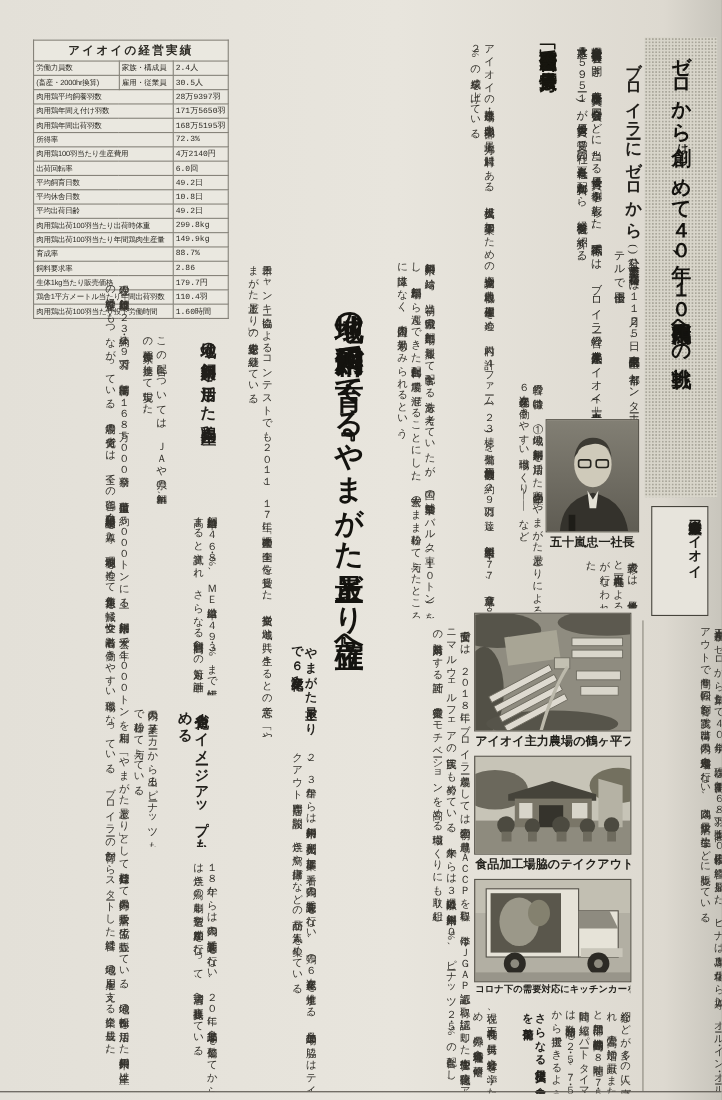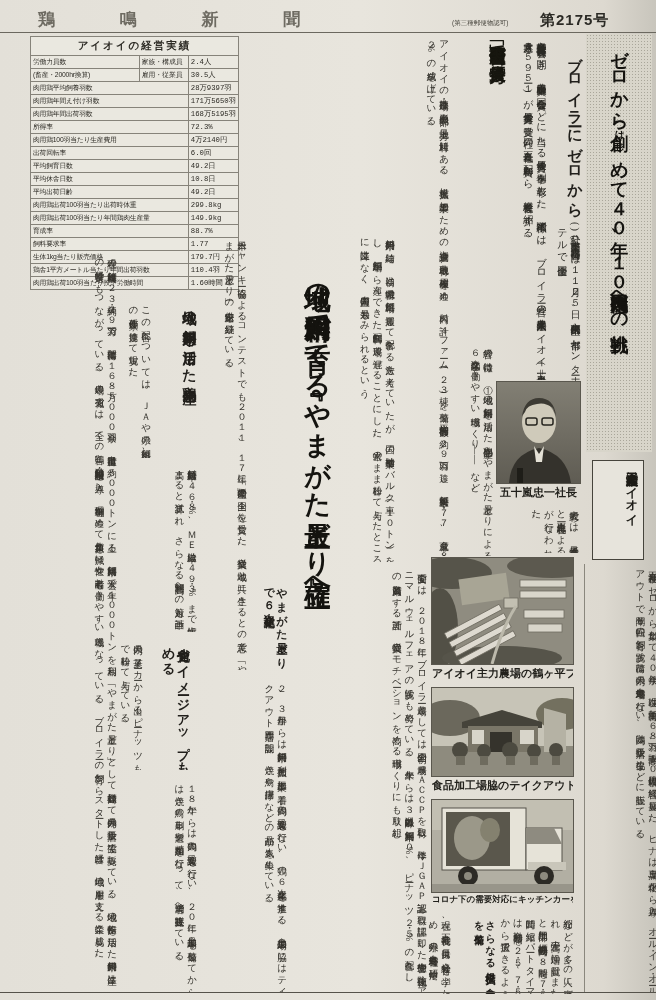--- a/index.html
+++ b/index.html
@@ -49,44 +49,39 @@
     position:absolute;left:450px;top:34px;width:56px;height:302px;
     font-size:16.5px;font-weight:bold;color:#17160f;line-height:1.05;
     letter-spacing:0;overflow:hidden;
   }
   .hl-feature{
     position:absolute;left:292px;top:266px;width:40px;height:712px;
     font-size:26px;font-weight:bold;color:#14130f;line-height:1.08;
     letter-spacing:0;overflow:hidden;
   }
   
-  .mgmt-table{position:absolute;left:30px;top:36px;width:209px;border-collapse:collapse;background:#eae8e0;}
+  .mgmt-table{position:absolute;left:30px;top:36px;width:178px;border-collapse:collapse;background:#eae8e0;}
   .mgmt-table th,.mgmt-table td{border:1px solid #86837a;color:#2c2a24;}
   .mgmt-table th{font-size:10.5px;font-weight:bold;padding:2px 0;letter-spacing:2px;}
   .t-label{font-size:6.8px;padding:1px 2px;white-space:nowrap;overflow:hidden;max-width:96px;letter-spacing:-0.2px;}
   .t-sub{font-size:6.8px;padding:1px 2px;white-space:nowrap;width:44px;}
   .t-val{font-size:7.3px;padding:1px 2px;white-space:nowrap;width:40px;font-family:"Liberation Mono","DejaVu Sans Mono",monospace;}
   
   .photo{position:absolute;overflow:hidden;outline:1px solid #5a574e;background:#9a978c;}
   .caption{
     position:absolute;font-size:11px;font-weight:bold;color:#22211c;
     text-align:center;white-space:nowrap;overflow:hidden;letter-spacing:0;
   }
   .right-col-rule{border-left:1px solid #8a877d;padding-left:4px;}
 </style>
 </head>
 <body>
 
 <div class="page">
 
-  <div class="masthead">
-    <div class="np-title">鶏 鳴 新 聞</div>
-    <div class="permit">(第三種郵便物認可)</div>
-    <div class="issue">第2175号</div>
-  </div>
 
   <table class="mgmt-table">
     <thead>
       <tr>
           <th colspan="3">アイオイの経営実績</th>
         </tr>
     </thead>
     <tbody id="mgmt-tbody">
         <tr>
           <td class="t-label">労働力員数</td>
@@ -141,21 +136,21 @@
         <tr>
           <td class="t-label" colspan="2">肉用鶏出荷100羽当たり年間鶏肉生産量</td>
           <td class="t-val">149.9kg</td>
         </tr>
         <tr>
           <td class="t-label" colspan="2">育成率</td>
           <td class="t-val">88.7%</td>
         </tr>
         <tr>
           <td class="t-label" colspan="2">飼料要求率</td>
-          <td class="t-val">1.77</td>
+          <td class="t-val">2.86</td>
         </tr>
         <tr>
           <td class="t-label" colspan="2">生体1kg当たり販売価格</td>
           <td class="t-val">179.7円</td>
         </tr>
         <tr>
           <td class="t-label" colspan="2">鶏舎1平方メートル当たり年間出荷羽数</td>
           <td class="t-val">110.4羽</td>
         </tr>
         <tr>

